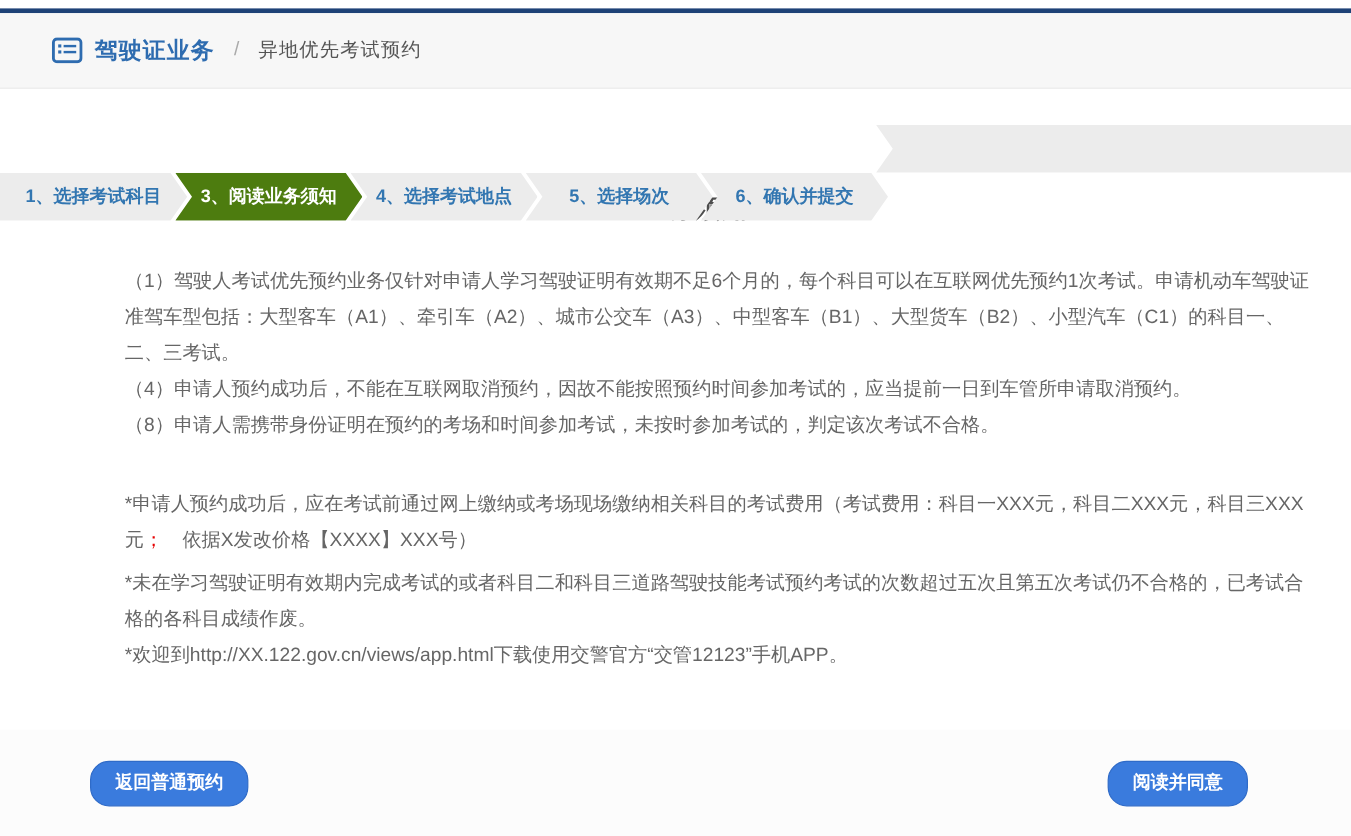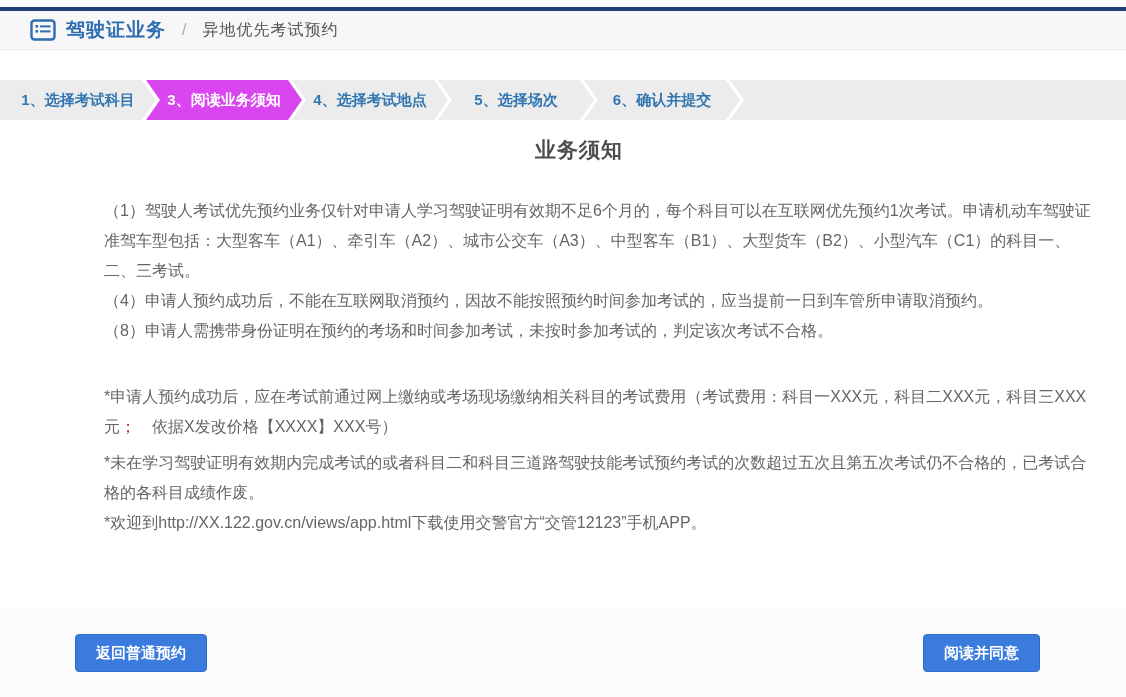--- a/index.html
+++ b/index.html
@@ -9,26 +9,26 @@
     background: #ffffff;
     overflow: hidden;
     display: flex;
     flex-direction: column;
   }
 
   
   .top-white { height: 7px; background: #ffffff; }
   .top-accent { height: 4px; background: #1e4277; }
   .page-header {
-    height: 39px;
+    height: 63px;
     background: #f7f7f7;
     border-bottom: 1px solid #ebebeb;
     display: flex;
     align-items: center;
-    padding: 0 30px;
+    padding: 0 43px;
   }
   .hdr-icon { width: 26px; height: 22px; margin-right: 10px; flex: 0 0 auto; }
   .hdr-title { color: #2e6cb0; font-size: 19px; font-weight: bold; letter-spacing: 1px; }
   .hdr-sep { color: #aaaaaa; font-size: 16px; margin: 0 16px; }
   .hdr-sub { color: #555555; font-size: 16px; letter-spacing: 1px; }
 
   
   .wizard {
     margin-top: 30px;
     height: 40px;
@@ -39,26 +39,27 @@
     flex: 0 0 156px;
     height: 40px;
     line-height: 40px;
     text-align: center;
     font-size: 15px;
     font-weight: bold;
     color: #3276b1;
     background: #ececec;
     clip-path: polygon(0 0, calc(100% - 14px) 0, 100% 50%, calc(100% - 14px) 100%, 0 100%, 14px 50%);
     white-space: nowrap;
+    margin-top: 40px;
   }
   .step:first-child {
     clip-path: polygon(0 0, calc(100% - 14px) 0, 100% 50%, calc(100% - 14px) 100%, 0 100%);
   }
   .step + .step, .step-filler { margin-left: -10px; }
-  .step.active { background: #d946ef; color: #ffffff; }
+  .step.active { background: #4d7c0f; color: #ffffff; }
   .step-filler {
     flex: 1 1 auto;
     height: 40px;
     background: #ececec;
     clip-path: polygon(0 0, 100% 0, 100% 100%, 0 100%, 14px 50%);
   }
 
   
   .main { flex: 1 1 auto; padding-left: 32px; }
   .notice-title {
@@ -90,21 +91,21 @@
     padding: 0 86px 0 75px;
   }
   .btn {
     display: inline-block;
     min-width: 110px;
     height: 38px;
     line-height: 33px;
     padding: 0 20px;
     background: #3a7bdd;
     border: 1px solid #2f6bc8;
-    border-radius: 4px;
+    border-radius: 16px;
     color: #ffffff;
     font-size: 15px;
     font-weight: bold;
     text-align: center;
     cursor: pointer;
     font-family: "Liberation Sans", "DejaVu Sans", sans-serif;
   }
 </style>
 </head>
 <body>

